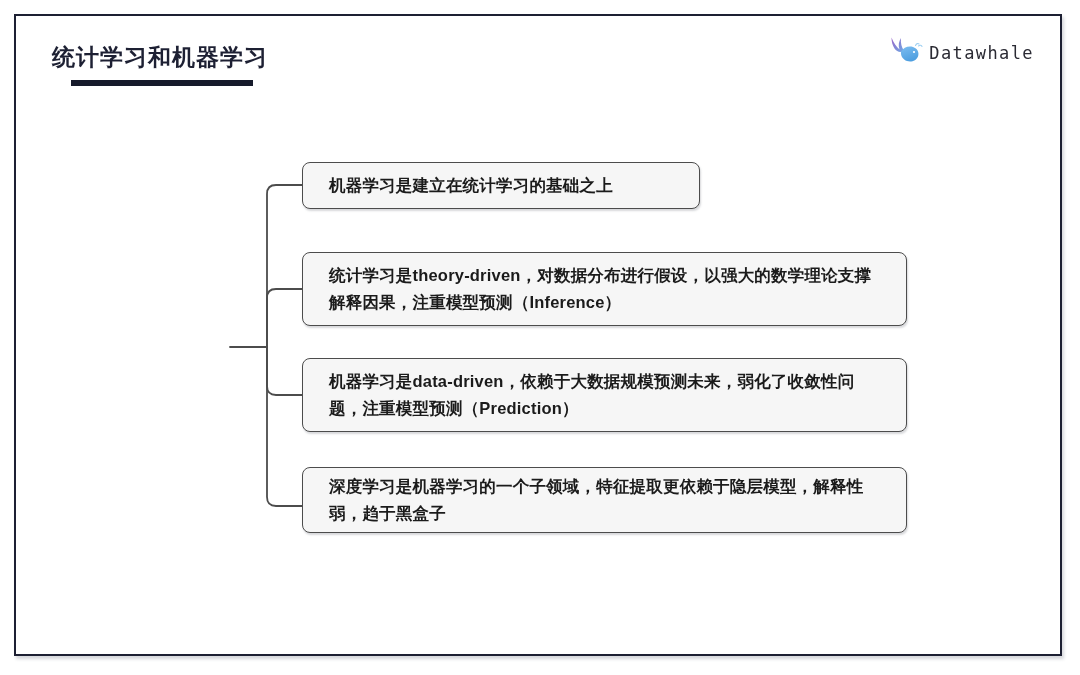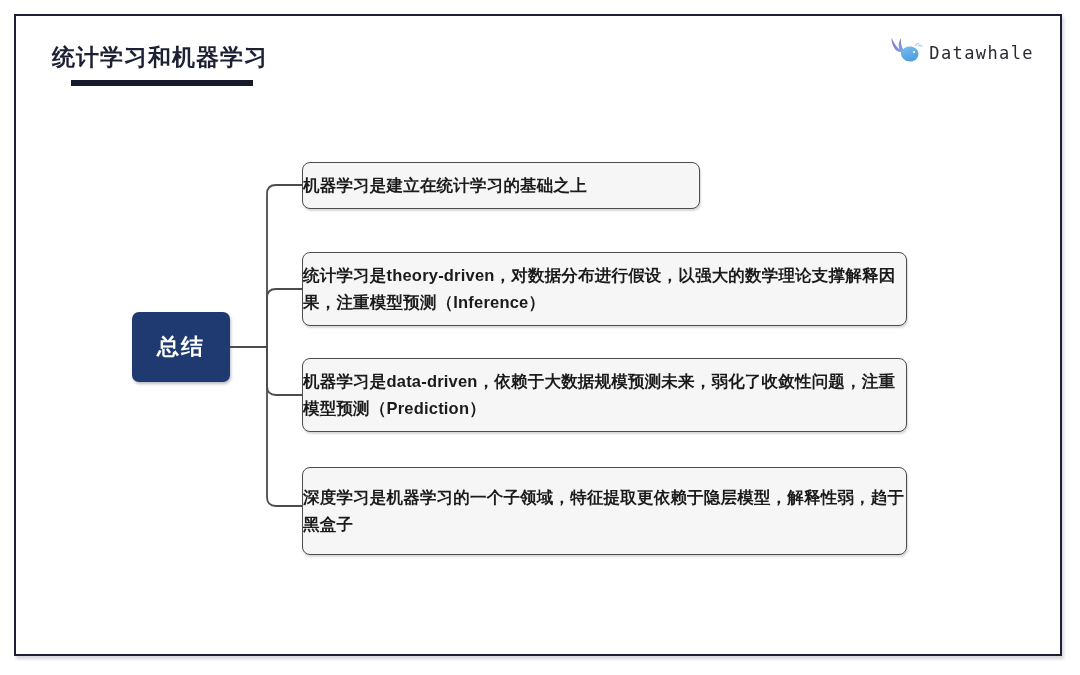--- a/index.html
+++ b/index.html
@@ -108,33 +108,33 @@
   
   .leaf-box {
     position: absolute;
     background: #f6f6f6;
     border: 1.6px solid #4c4c4c;
     border-radius: 8px;
     box-sizing: border-box;
     box-shadow: 1px 2px 2px rgba(130,133,143,0.32);
     display: flex;
     align-items: center;
-    padding: 0 0;
+    padding: 0 26px;
   }
   .leaf-text {
     font-size: 16.5px;
     font-weight: bold;
     color: #1b1b1b;
     line-height: 1.62;
     letter-spacing: 0.2px;
   }
   #leaf-0 { left: 286px; top: 146px; width: 398px; height: 47px; }
   #leaf-1 { left: 286px; top: 236px; width: 605px; height: 74px; }
   #leaf-2 { left: 286px; top: 342px; width: 605px; height: 74px; }
-  #leaf-3 { left: 286px; top: 451px; width: 605px; height: 88px; }
+  #leaf-3 { left: 286px; top: 451px; width: 605px; height: 66px; }
 </style>
 </head>
 <body>
 
 <div id="slide-frame">
 
   <div id="slide-title">统计学习和机器学习</div>
   <div id="title-underline"></div>
 
   <div id="brand-logo">
@@ -170,23 +170,20 @@
         <path d="M251 331 L251 178 Q251 169 260 169 L286 169"></path>
 
         <path d="M251 331 L251 282 Q251 273 260 273 L286 273"></path>
 
         <path d="M251 331 L251 370 Q251 379 260 379 L286 379"></path>
 
         <path d="M251 331 L251 481 Q251 490 260 490 L286 490"></path>
       </g>
     </svg>
 
-    <div id="root-node">
-      <span class="root-label">总结</span>
-    </div>
 
     <div class="leaf-box" id="leaf-0">
       <span class="leaf-text">机器学习是建立在统计学习的基础之上</span>
     </div>
 
     <div class="leaf-box" id="leaf-1">
       <span class="leaf-text">统计学习是theory-driven，对数据分布进行假设，以强大的数学理论支撑解释因果，注重模型预测（Inference）</span>
     </div>
 
     <div class="leaf-box" id="leaf-2">

